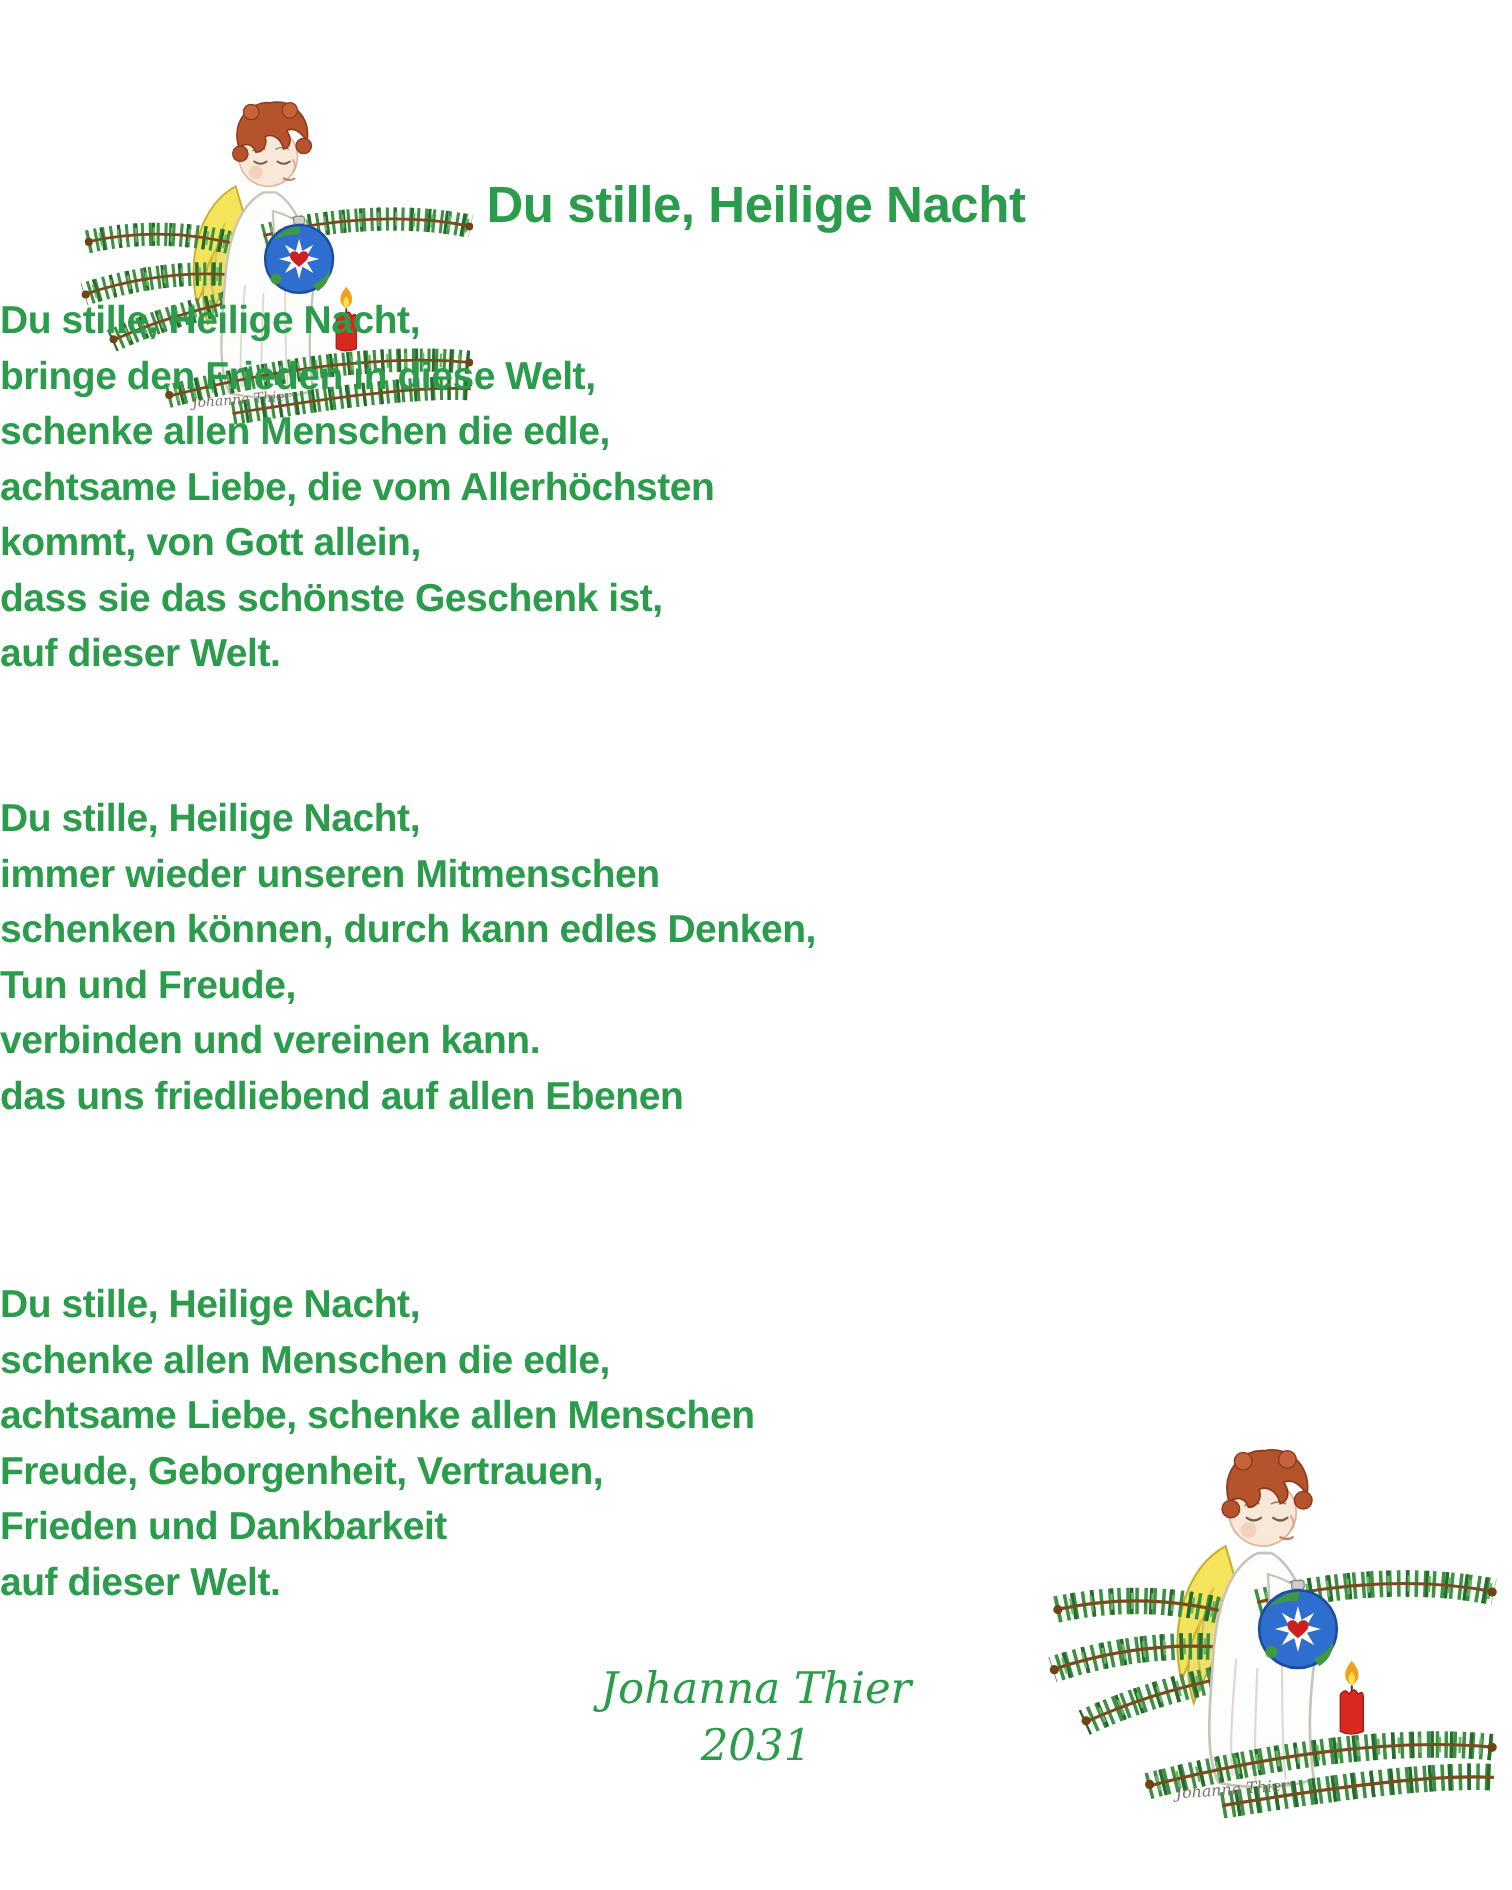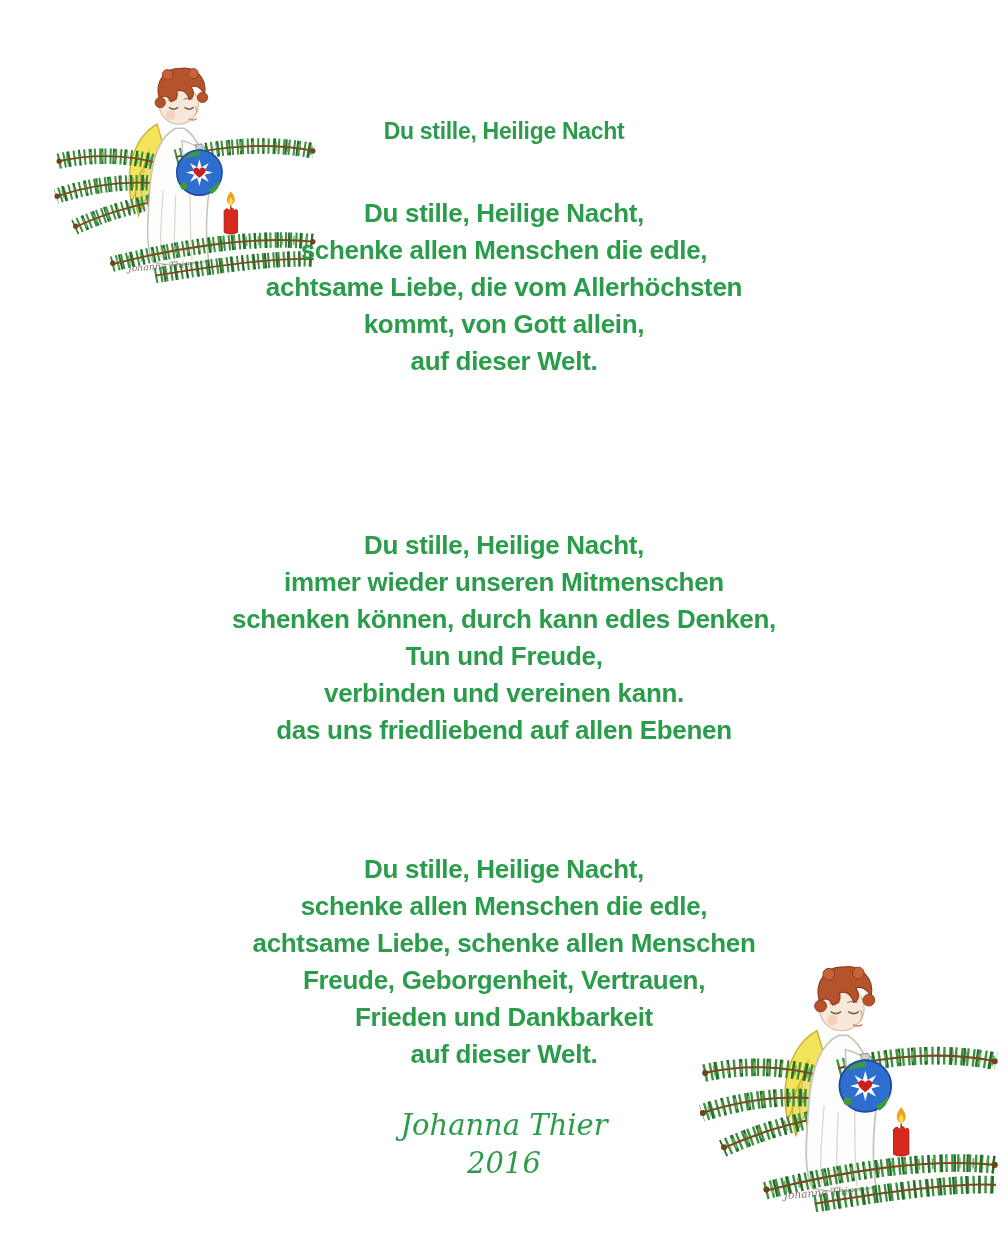--- a/index.html
+++ b/index.html
@@ -8,24 +8,24 @@
   body {
     width: 1008px; height: 1260px;
     background: #ffffff;
     position: relative;
     overflow: hidden;
     font-family: "Liberation Sans", sans-serif;
   }
   .text-col { position: absolute; left: 0; width: 1008px; text-align: center; }
   .page-title {
     top: 118px;
-    font-size: 23px; font-weight: bold; color: var(--green);
+    font-size: 34px; font-weight: bold; color: var(--green);
     letter-spacing: -0.3px;
   }
-  .stanza { position: absolute; left: 0; width: 1008px; text-align: center; }
+  .stanza { position: absolute; left: 0; width: 1008px; text-align: left; }
   .stanza-1 { top: 195px; }
   .stanza-2 { top: 527px; }
   .stanza-3 { top: 851px; }
   .poem-line {
     font-size: 26px; font-weight: bold; color: var(--green);
     line-height: 37px; letter-spacing: -0.3px; white-space: nowrap;
   }
   .signature-block { top: 1106px; }
   .sig-line {
     font-family: "DejaVu Serif", serif; font-style: italic;
@@ -154,23 +154,25 @@
 </svg>
 
 <svg class="art art-bottom-right" viewBox="0 0 260 220">
   <use href="#angel-scene"></use>
 </svg>
 
 <div class="text-col page-title">Du stille, Heilige Nacht</div>
 
 <div class="stanza stanza-1">
   <div class="poem-line">Du stille, Heilige Nacht,</div>
+  <div class="poem-line">bringe den Frieden in diese Welt,</div>
   <div class="poem-line">schenke allen Menschen die edle,</div>
   <div class="poem-line">achtsame Liebe, die vom Allerhöchsten</div>
   <div class="poem-line">kommt, von Gott allein,</div>
+  <div class="poem-line">dass sie das schönste Geschenk ist,</div>
   <div class="poem-line">auf dieser Welt.</div>
 </div>
 
 <div class="stanza stanza-2">
   <div class="poem-line">Du stille, Heilige Nacht,</div>
   <div class="poem-line">immer wieder unseren Mitmenschen</div>
   <div class="poem-line">schenken können, durch kann edles Denken,</div>
   <div class="poem-line">Tun und Freude,</div>
   <div class="poem-line">verbinden und vereinen kann.</div>
   <div class="poem-line">das uns friedliebend auf allen Ebenen</div>
@@ -180,14 +182,14 @@
   <div class="poem-line">Du stille, Heilige Nacht,</div>
   <div class="poem-line">schenke allen Menschen die edle,</div>
   <div class="poem-line">achtsame Liebe, schenke allen Menschen</div>
   <div class="poem-line">Freude, Geborgenheit, Vertrauen,</div>
   <div class="poem-line">Frieden und Dankbarkeit</div>
   <div class="poem-line">auf dieser Welt.</div>
 </div>
 
 <div class="text-col signature-block">
   <div class="sig-line">Johanna Thier</div>
-  <div class="sig-line">2016</div>
+  <div class="sig-line">2031</div>
 </div>
 
 </body></html>

